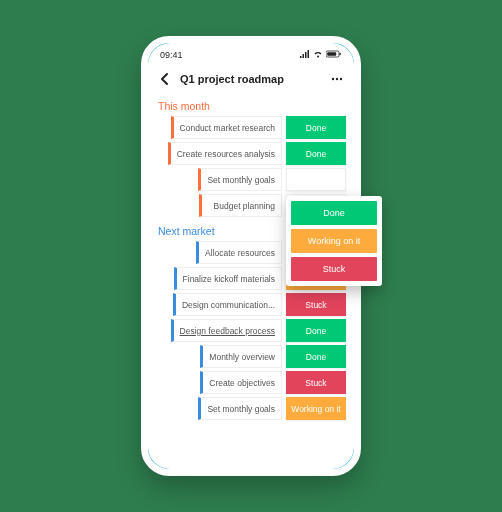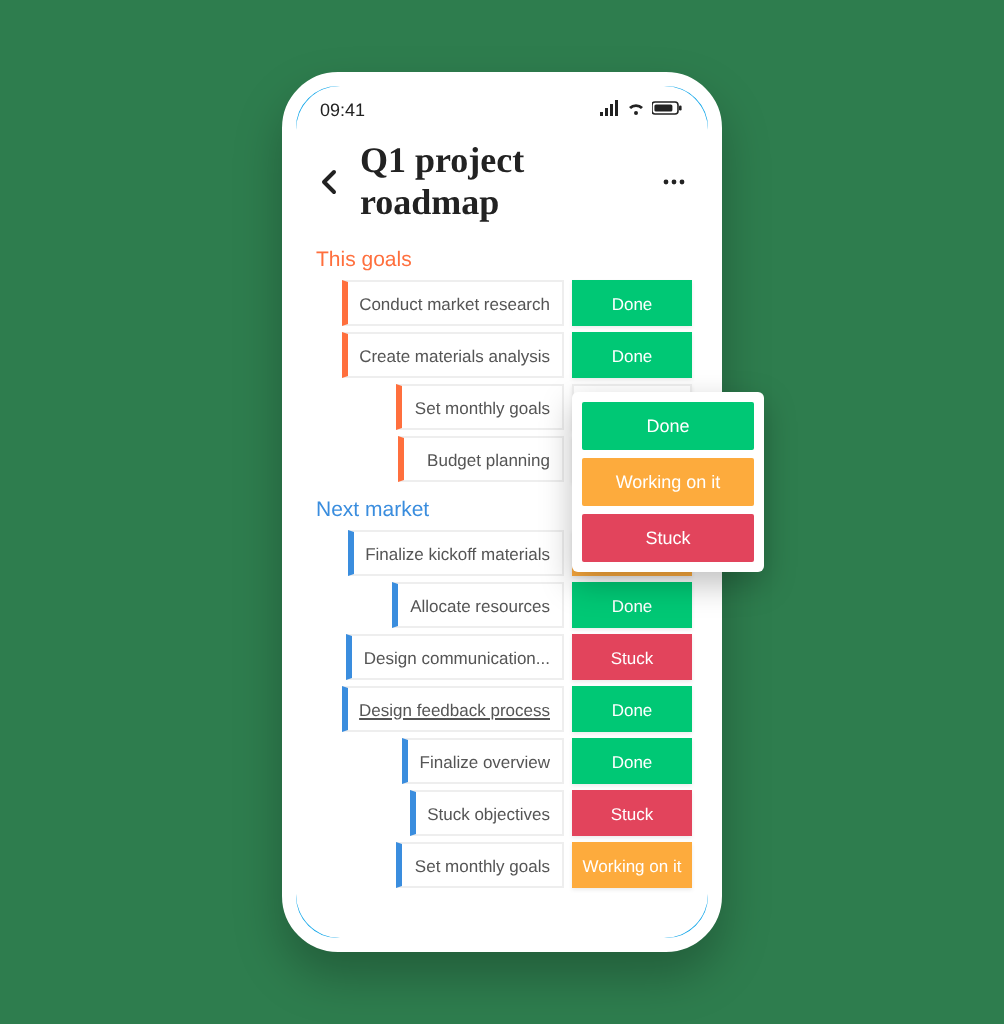--- a/index.html
+++ b/index.html
@@ -48,24 +48,23 @@
     padding: 8px 8px 10px 8px;
     gap: 6px;
   }
   .back-btn {
     width: 18px; height: 18px;
     display:flex; align-items:center; justify-content:center;
     cursor:pointer;
   }
   .title {
     flex: 1;
-    font-size: 18px;
+    font-size: 11px;
     font-weight: 700;
     color: #222;
-    font-family: Liberation Serif, serif;
   }
   .more-btn {
     width: 18px; height:18px;
     display:flex; align-items:center; justify-content:center;
     cursor:pointer;
   }
   .section-label {
     font-size: 10.5px;
     font-weight: 500;
     padding: 2px 10px 4px 10px;
@@ -169,66 +168,66 @@
       <div class="title">Q1 project roadmap</div>
       <div class="more-btn">
         <svg width="14" height="14" viewBox="0 0 14 14">
             <circle cx="3" cy="7" r="1.2" fill="#222"></circle>
             <circle cx="7" cy="7" r="1.2" fill="#222"></circle>
             <circle cx="11" cy="7" r="1.2" fill="#222"></circle>
           </svg>
       </div>
     </div>
 
-    <div class="section-label section-this">This goals</div>
+    <div class="section-label section-this">This month</div>
     <div class="rows" id="rows-this">
         <div class="row">
           <div class="row-cell-task" style="border-left-color: rgb(255, 111, 61);">Conduct market research</div>
           <div class="row-cell-status" style="background: rgb(0, 200, 117);">Done</div>
         </div>
         <div class="row">
-          <div class="row-cell-task" style="border-left-color: rgb(255, 111, 61);">Create materials analysis</div>
+          <div class="row-cell-task" style="border-left-color: rgb(255, 111, 61);">Create resources analysis</div>
           <div class="row-cell-status" style="background: rgb(0, 200, 117);">Done</div>
         </div>
         <div class="row">
           <div class="row-cell-task" style="border-left-color: rgb(255, 111, 61);">Set monthly goals</div>
           <div class="row-cell-status" style="background: rgb(255, 255, 255); border: 1px solid rgb(238, 238, 238);"></div>
         </div>
         <div class="row">
           <div class="row-cell-task" style="border-left-color: rgb(255, 111, 61); padding-left: 12px;">Budget planning</div>
           <div class="row-cell-status" style="background: rgb(255, 255, 255); border: 1px solid rgb(238, 238, 238);"></div>
         </div>
       </div>
 
     <div class="gap"></div>
 
     <div class="section-label section-next">Next market</div>
     <div class="rows" id="rows-next">
         <div class="row">
+          <div class="row-cell-task" style="border-left-color: rgb(58, 141, 222);">Allocate resources</div>
+          <div class="row-cell-status" style="background: rgb(0, 200, 117);">Done</div>
+        </div>
+        <div class="row">
           <div class="row-cell-task" style="border-left-color: rgb(58, 141, 222);">Finalize kickoff materials</div>
           <div class="row-cell-status" style="background: rgb(253, 171, 61);">Working on it</div>
         </div>
         <div class="row">
-          <div class="row-cell-task" style="border-left-color: rgb(58, 141, 222);">Allocate resources</div>
-          <div class="row-cell-status" style="background: rgb(0, 200, 117);">Done</div>
-        </div>
-        <div class="row">
           <div class="row-cell-task" style="border-left-color: rgb(58, 141, 222);">Design communication...</div>
           <div class="row-cell-status" style="background: rgb(226, 68, 92);">Stuck</div>
         </div>
         <div class="row">
           <div class="row-cell-task" style="border-left-color: rgb(58, 141, 222); text-decoration: underline;">Design feedback process</div>
           <div class="row-cell-status" style="background: rgb(0, 200, 117);">Done</div>
         </div>
         <div class="row">
-          <div class="row-cell-task" style="border-left-color: rgb(58, 141, 222);">Finalize overview</div>
-          <div class="row-cell-status" style="background: rgb(0, 200, 117);">Done</div>
-        </div>
-        <div class="row">
-          <div class="row-cell-task" style="border-left-color: rgb(58, 141, 222);">Stuck objectives</div>
+          <div class="row-cell-task" style="border-left-color: rgb(58, 141, 222);">Monthly overview</div>
+          <div class="row-cell-status" style="background: rgb(0, 200, 117);">Done</div>
+        </div>
+        <div class="row">
+          <div class="row-cell-task" style="border-left-color: rgb(58, 141, 222);">Create objectives</div>
           <div class="row-cell-status" style="background: rgb(226, 68, 92);">Stuck</div>
         </div>
         <div class="row">
           <div class="row-cell-task" style="border-left-color: rgb(58, 141, 222);">Set monthly goals</div>
           <div class="row-cell-status" style="background: rgb(253, 171, 61);">Working on it</div>
         </div>
       </div>
 
   </div>
 

